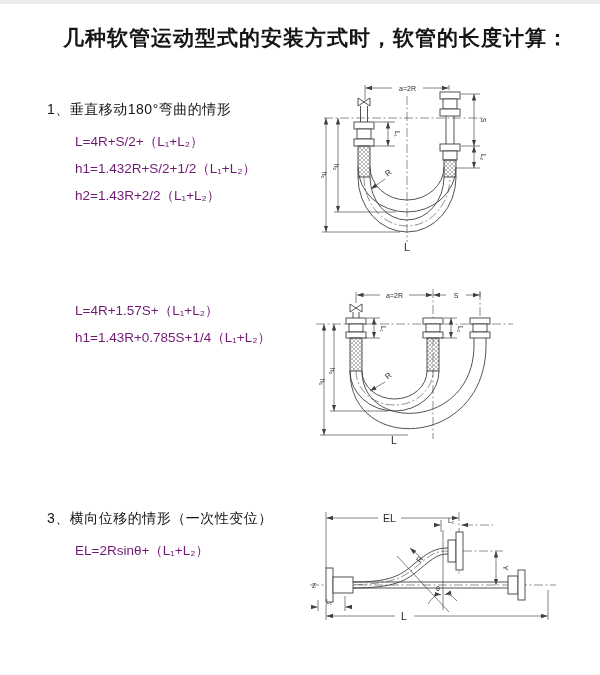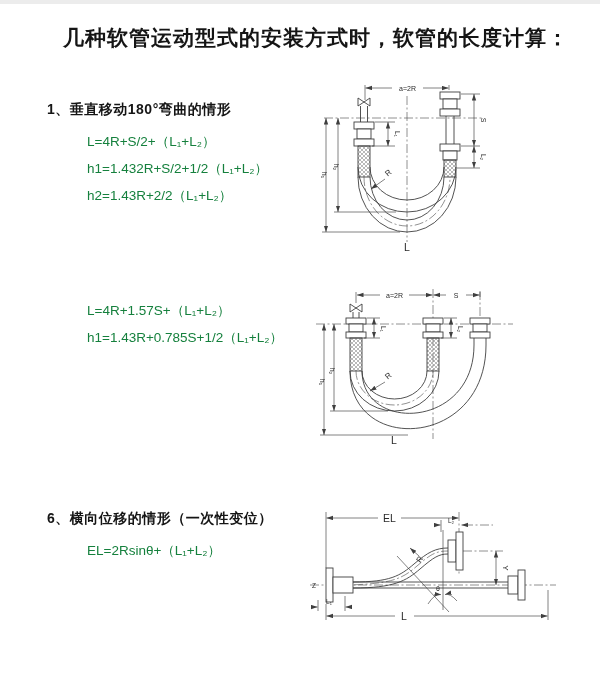--- a/index.html
+++ b/index.html
@@ -2,22 +2,22 @@
 <html><head>
 <meta charset="utf-8">
 <style>
   html,body{margin:0;padding:0;background:#ffffff;}
   .page{position:relative;width:600px;height:675px;background:#ffffff;overflow:hidden;
         font-family:"Liberation Sans","DejaVu Sans",sans-serif;color:#222;}
   .top-edge{position:absolute;left:0;top:0;width:600px;height:4px;background:#ececec;}
   .title{position:absolute;left:35px;top:24px;font-size:21px;font-weight:bold;
          letter-spacing:1px;color:#151515;margin-left:28px;}
   .sec{position:absolute;left:47px;width:270px;}
-  .sec .heading{font-size:14px;font-weight:700;color:#151515;letter-spacing:0.5px;margin-bottom:9px;}
-  .sec .formula{font-size:13.5px;color:#15803d;margin-left:40px;line-height:27px;white-space:nowrap;}
+  .sec .heading{font-size:14px;font-weight:400;color:#151515;letter-spacing:0.5px;margin-bottom:9px;}
+  .sec .formula{font-size:13.5px;color:#701a75;margin-left:28px;line-height:27px;white-space:nowrap;}
   svg{position:absolute;}
   svg text{font-family:"Liberation Sans","DejaVu Sans",sans-serif;fill:#2a2a2a;}
   .geo{stroke:#3f3f3f;stroke-width:0.9;fill:none;}
   .geof{stroke:#3f3f3f;stroke-width:0.9;fill:#ffffff;}
   .dim{stroke:#3f3f3f;stroke-width:0.65;fill:none;}
   .cl{stroke:#555;stroke-width:0.65;fill:none;stroke-dasharray:9 2.5 2 2.5;}
   .braid{stroke:#3f3f3f;stroke-width:0.9;}
 </style>
 </head>
 <body>
@@ -28,25 +28,25 @@
 
   <div class="sec" style="top:101px">
     <div class="heading">1、垂直移动180°弯曲的情形</div>
     <div class="formula">L=4R+S/2+（L₁+L₂）</div>
     <div class="formula">h1=1.432R+S/2+1/2（L₁+L₂）</div>
     <div class="formula">h2=1.43R+2/2（L₁+L₂）</div>
   </div>
 
   <div class="sec" style="top:297px">
     <div class="formula">L=4R+1.57S+（L₁+L₂）</div>
-    <div class="formula">h1=1.43R+0.785S+1/2（L₁+L₂）</div>
+    <div class="formula">h1=1.43R+0.785S+1/4（L₁+L₂）</div>
   </div>
 
   <div class="sec" style="top:510px">
-    <div class="heading">6、横向位移的情形（一次性变位）</div>
+    <div class="heading">3、横向位移的情形（一次性变位）</div>
     <div class="formula">EL=2Rsinθ+（L₁+L₂）</div>
   </div>
 
   <svg style="left:312px;top:72px" width="280" height="185" viewBox="0 0 280 185">
     <defs>
       <marker id="ar1" orient="auto-start-reverse" markerWidth="8" markerHeight="6" refX="6.5" refY="2.2" markerUnits="userSpaceOnUse">
         <path d="M0,0L6.5,2.2L0,4.4Z" fill="#3f3f3f"></path>
       </marker>
       <pattern id="hx1" width="4" height="4" patternUnits="userSpaceOnUse">
         <path d="M0,4L4,0M0,0L4,4" stroke="#8a8a8a" stroke-width="0.6"></path>

